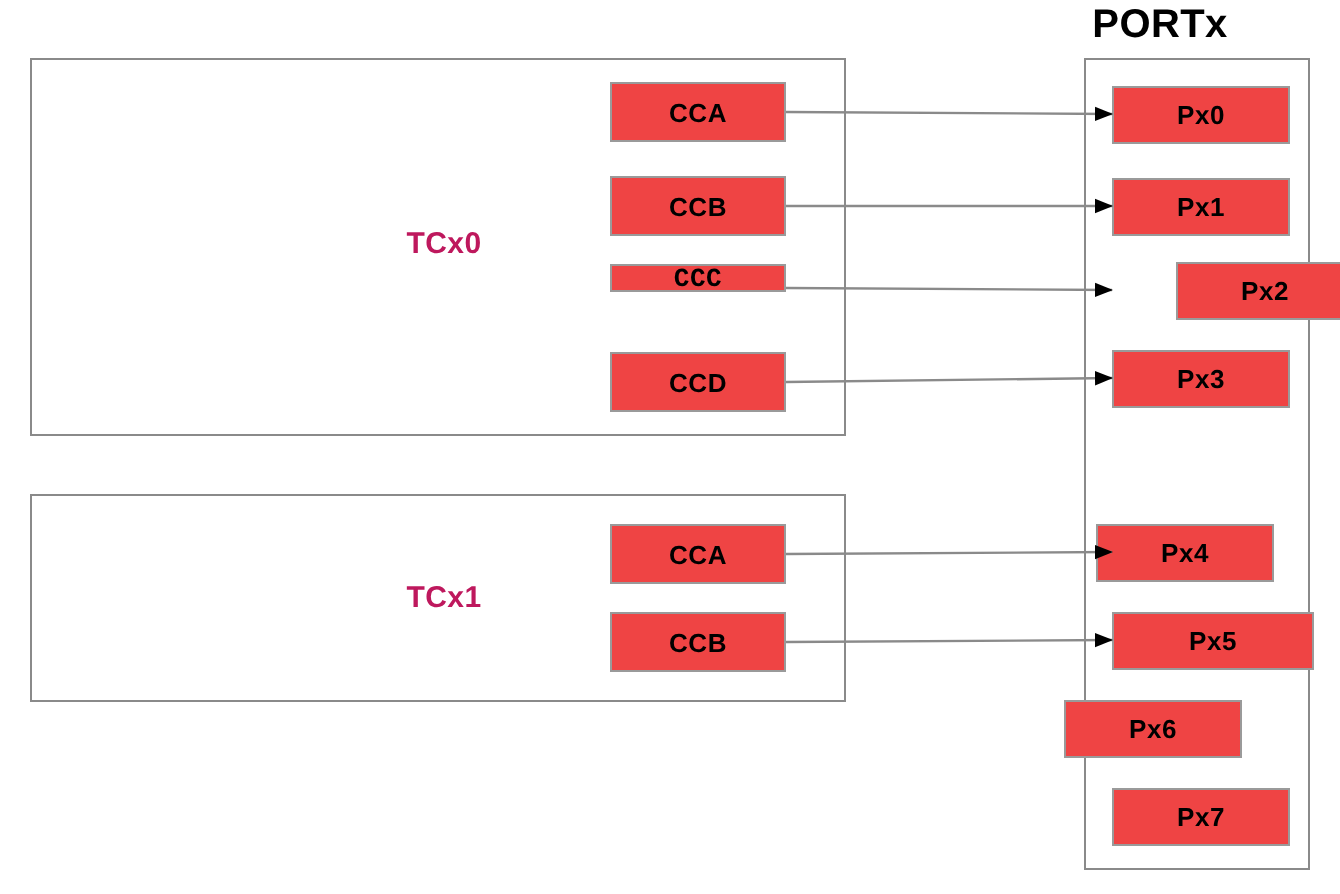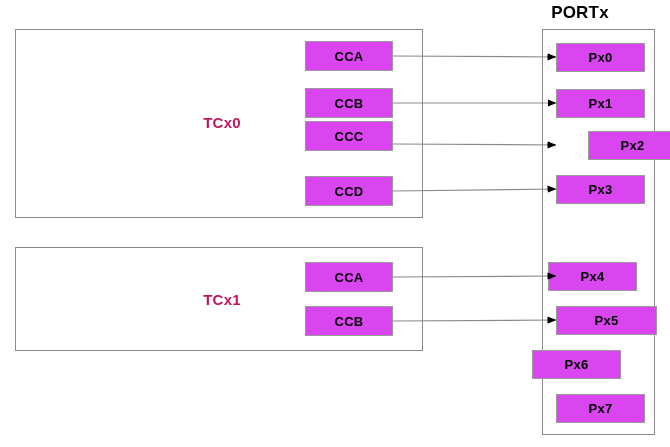--- a/index.html
+++ b/index.html
@@ -22,40 +22,40 @@
     position: absolute;
     box-sizing: border-box;
     border: 1px solid #8a8a8a;
     background: transparent;
   }
   
   .cell-box {
     position: absolute;
     box-sizing: border-box;
     border: 1px solid #9a9a9a;
-    background: #d946ef;
+    background: #ef4444;
     display: flex;
     align-items: center;
     justify-content: center;
     font-size: 13px;
     font-weight: bold;
     color: #000000;
     letter-spacing: 0.3px;
   }
   .block-label {
     position: absolute;
     font-size: 15px;
     font-weight: bold;
     color: #be185d;
     white-space: nowrap;
     letter-spacing: 0.2px;
   }
   .port-title {
     position: absolute;
-    font-size: 17px;
+    font-size: 20px;
     font-weight: bold;
     color: #000000;
     white-space: nowrap;
     letter-spacing: 0.2px;
   }
   #wires {
     position: absolute;
     left: 0;
     top: 0;
     width: 670px;
@@ -68,21 +68,21 @@
 
 <div id="canvas">
 
   <div class="port-title" id="port-title" style="left: 580px; top: 13px; transform: translate(-50%, -50%);">PORTx</div>
 
   <div id="blocks-layer">
       <div class="container-box" style="left: 15px; top: 29px; width: 408px; height: 189px; border-color: rgb(138, 138, 138);"></div>
       <div class="block-label" style="left: 222px; top: 122px; transform: translate(-50%, -50%);">TCx0</div>
       <div class="cell-box" style="left: 305px; top: 41px; width: 88px; height: 30px; border-color: rgb(154, 154, 154);">CCA</div>
       <div class="cell-box" style="left: 305px; top: 88px; width: 88px; height: 30px; border-color: rgb(154, 154, 154);">CCB</div>
-      <div class="cell-box" style="left: 305px; top: 121px; width: 88px; height: 30px; border-color: rgb(154, 154, 154);">CCC</div>
+      <div class="cell-box" style="left: 305px; top: 132px; width: 88px; height: 14px; border-color: rgb(154, 154, 154); font-family: Liberation Mono, monospace;">CCC</div>
       <div class="cell-box" style="left: 305px; top: 176px; width: 88px; height: 30px; border-color: rgb(154, 154, 154);">CCD</div>
       <div class="container-box" style="left: 15px; top: 247px; width: 408px; height: 104px; border-color: rgb(138, 138, 138);"></div>
       <div class="block-label" style="left: 222px; top: 299px; transform: translate(-50%, -50%);">TCx1</div>
       <div class="cell-box" style="left: 305px; top: 262px; width: 88px; height: 30px; border-color: rgb(154, 154, 154);">CCA</div>
       <div class="cell-box" style="left: 305px; top: 306px; width: 88px; height: 30px; border-color: rgb(154, 154, 154);">CCB</div>
     </div>
 
   <div id="port-layer">
       <div class="container-box" style="left: 542px; top: 29px; width: 113px; height: 406px; border-color: rgb(138, 138, 138);"></div>
       <div class="cell-box" style="left: 556px; top: 43px; width: 89px; height: 29px; border-color: rgb(154, 154, 154);">Px0</div>

